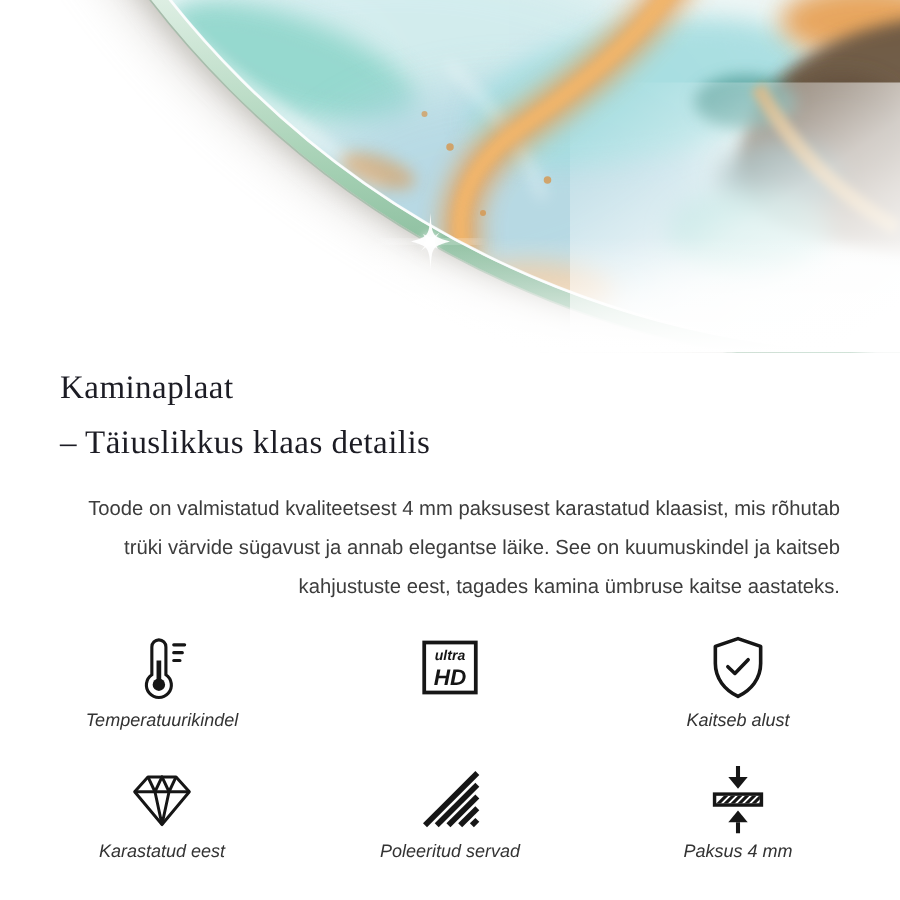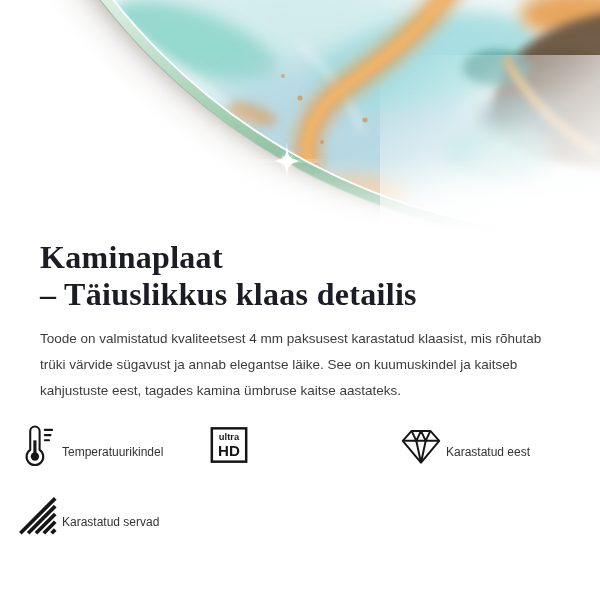--- a/index.html
+++ b/index.html
@@ -6,49 +6,50 @@
   body{
     width:600px;height:600px;overflow:hidden;
     background:var(--background,#fff);
     font-family:"Liberation Sans",sans-serif;
     -webkit-font-smoothing:antialiased;
   }
   .hero{display:block;width:600px;height:235px;}
   .title{
     margin:4px 40px 0 40px;
     font-family:"Liberation Serif",serif;
-    font-weight:700;
-    font-size:32px;
+    font-weight:400;
+    font-size:22px;
     line-height:37px;
     letter-spacing:.3px;
     color:var(--heading-text,#1c1c24);
   }
   .title span{display:block;}
   .description{
     margin:13px 40px 0 40px;
     max-width:528px;
     font-size:13.5px;
     line-height:26px;
     color:var(--body-text,#3c3c3c);
+    text-align:right;
   }
   .features{
     margin:16px 12px 0 12px;
     display:grid;
     grid-template-columns:repeat(3,1fr);
     row-gap:20px;
   }
   .feature{
-    display:flex;flex-direction:row;align-items:center;
+    display:flex;flex-direction:column;align-items:center;font-style:italic;
   }
   .feature .glyph{
     width:50px;height:50px;display:block;
     color:var(--icon,#161616);
   }
   .feature-label{
-    margin-top:14px;
+    margin-top:3px;
     font-size:12px;
     color:var(--label-text,#333);
     text-align:center;
     white-space:nowrap;
   }
 </style>
 </head>
 <body>
 
 <svg class="hero" viewBox="0 0 600 235" width="600" height="235" aria-hidden="true">
@@ -157,36 +158,61 @@
   </div>
 
   <div class="feature">
     <svg class="glyph" viewBox="0 0 48 48" fill="none" stroke="currentColor">
       <rect x="7.5" y="8" width="33" height="32" stroke-width="2.4"></rect>
       <text x="24" y="19.5" text-anchor="middle" font-family="Liberation Sans, sans-serif" font-size="9" font-weight="bold" fill="currentColor" stroke="none">ultra</text>
       <text x="24" y="35" text-anchor="middle" font-family="Liberation Sans, sans-serif" font-size="14.5" font-weight="bold" fill="currentColor" stroke="none">HD</text>
     </svg>
   </div>
 
+  <div class="feature">
+    <svg class="glyph" viewBox="0 0 48 48" fill="none" stroke="currentColor" stroke-width="2.3" stroke-linejoin="round">
+      <path d="M24 5.5 L38.5 10.5 V 21.5 C38.5 31 32.5 38.5 24 42.5 C15.5 38.5 9.5 31 9.5 21.5 V 10.5 Z"></path>
+      <polyline points="17.5,23.5 22,27.8 30.5,19" stroke-linecap="round"></polyline>
+    </svg>
+    <div class="feature-label">Kaitseb alust</div>
+  </div>
 
   <div class="feature">
     <svg class="glyph" viewBox="0 0 48 48" fill="none" stroke="currentColor" stroke-width="1.9" stroke-linejoin="round">
       <path d="M15 10.5 H33 L41.5 20 L24 41 L6.5 20 Z"></path>
       <path d="M6.5 20 H41.5"></path>
       <path d="M15 10.5 L19.5 20 L24 10.5 L28.5 20 L33 10.5"></path>
       <path d="M19.5 20 L24 41 M28.5 20 L24 41"></path>
     </svg>
     <div class="feature-label">Karastatud eest</div>
   </div>
 
   <div class="feature">
     <svg class="glyph" viewBox="0 0 48 48" stroke="currentColor" stroke-width="3.6" fill="none">
       <path d="M8 41.5 L41.5 8"></path>
       <path d="M15.5 41.5 L41.5 15.5"></path>
       <path d="M23 41.5 L41.5 23"></path>
       <path d="M30.5 41.5 L41.5 30.5"></path>
       <path d="M38 41.5 L41.5 38"></path>
     </svg>
-    <div class="feature-label">Karastatud servad</div>
-  </div>
-
+    <div class="feature-label">Poleeritud servad</div>
+  </div>
+
+  <div class="feature">
+    <svg class="glyph" viewBox="0 0 48 48" fill="none" stroke="currentColor">
+      <defs>
+        <clipPath id="barClip">
+            <rect x="10" y="22.5" width="28" height="5"></rect>
+          </clipPath>
+      </defs>
+      <path d="M24 3.5 V 10.5" stroke-width="2.6"></path>
+      <path d="M17.8 10.5 H 30.2 L 24 18 Z" fill="currentColor" stroke="none"></path>
+      <rect x="9" y="21.5" width="30" height="7" stroke-width="2.2"></rect>
+      <g clip-path="url(#barClip)" stroke-width="2">
+        <path d="M8 31 L17 22 M12.5 31 L21.5 22 M17 31 L26 22 M21.5 31 L30.5 22 M26 31 L35 22 M30.5 31 L39.5 22 M35 31 L44 22"></path>
+      </g>
+      <path d="M17.8 39.5 H 30.2 L 24 32 Z" fill="currentColor" stroke="none"></path>
+      <path d="M24 39.5 V 46.5" stroke-width="2.6"></path>
+    </svg>
+    <div class="feature-label">Paksus 4 mm</div>
+  </div>
 
 </div>
 
 </body></html>

